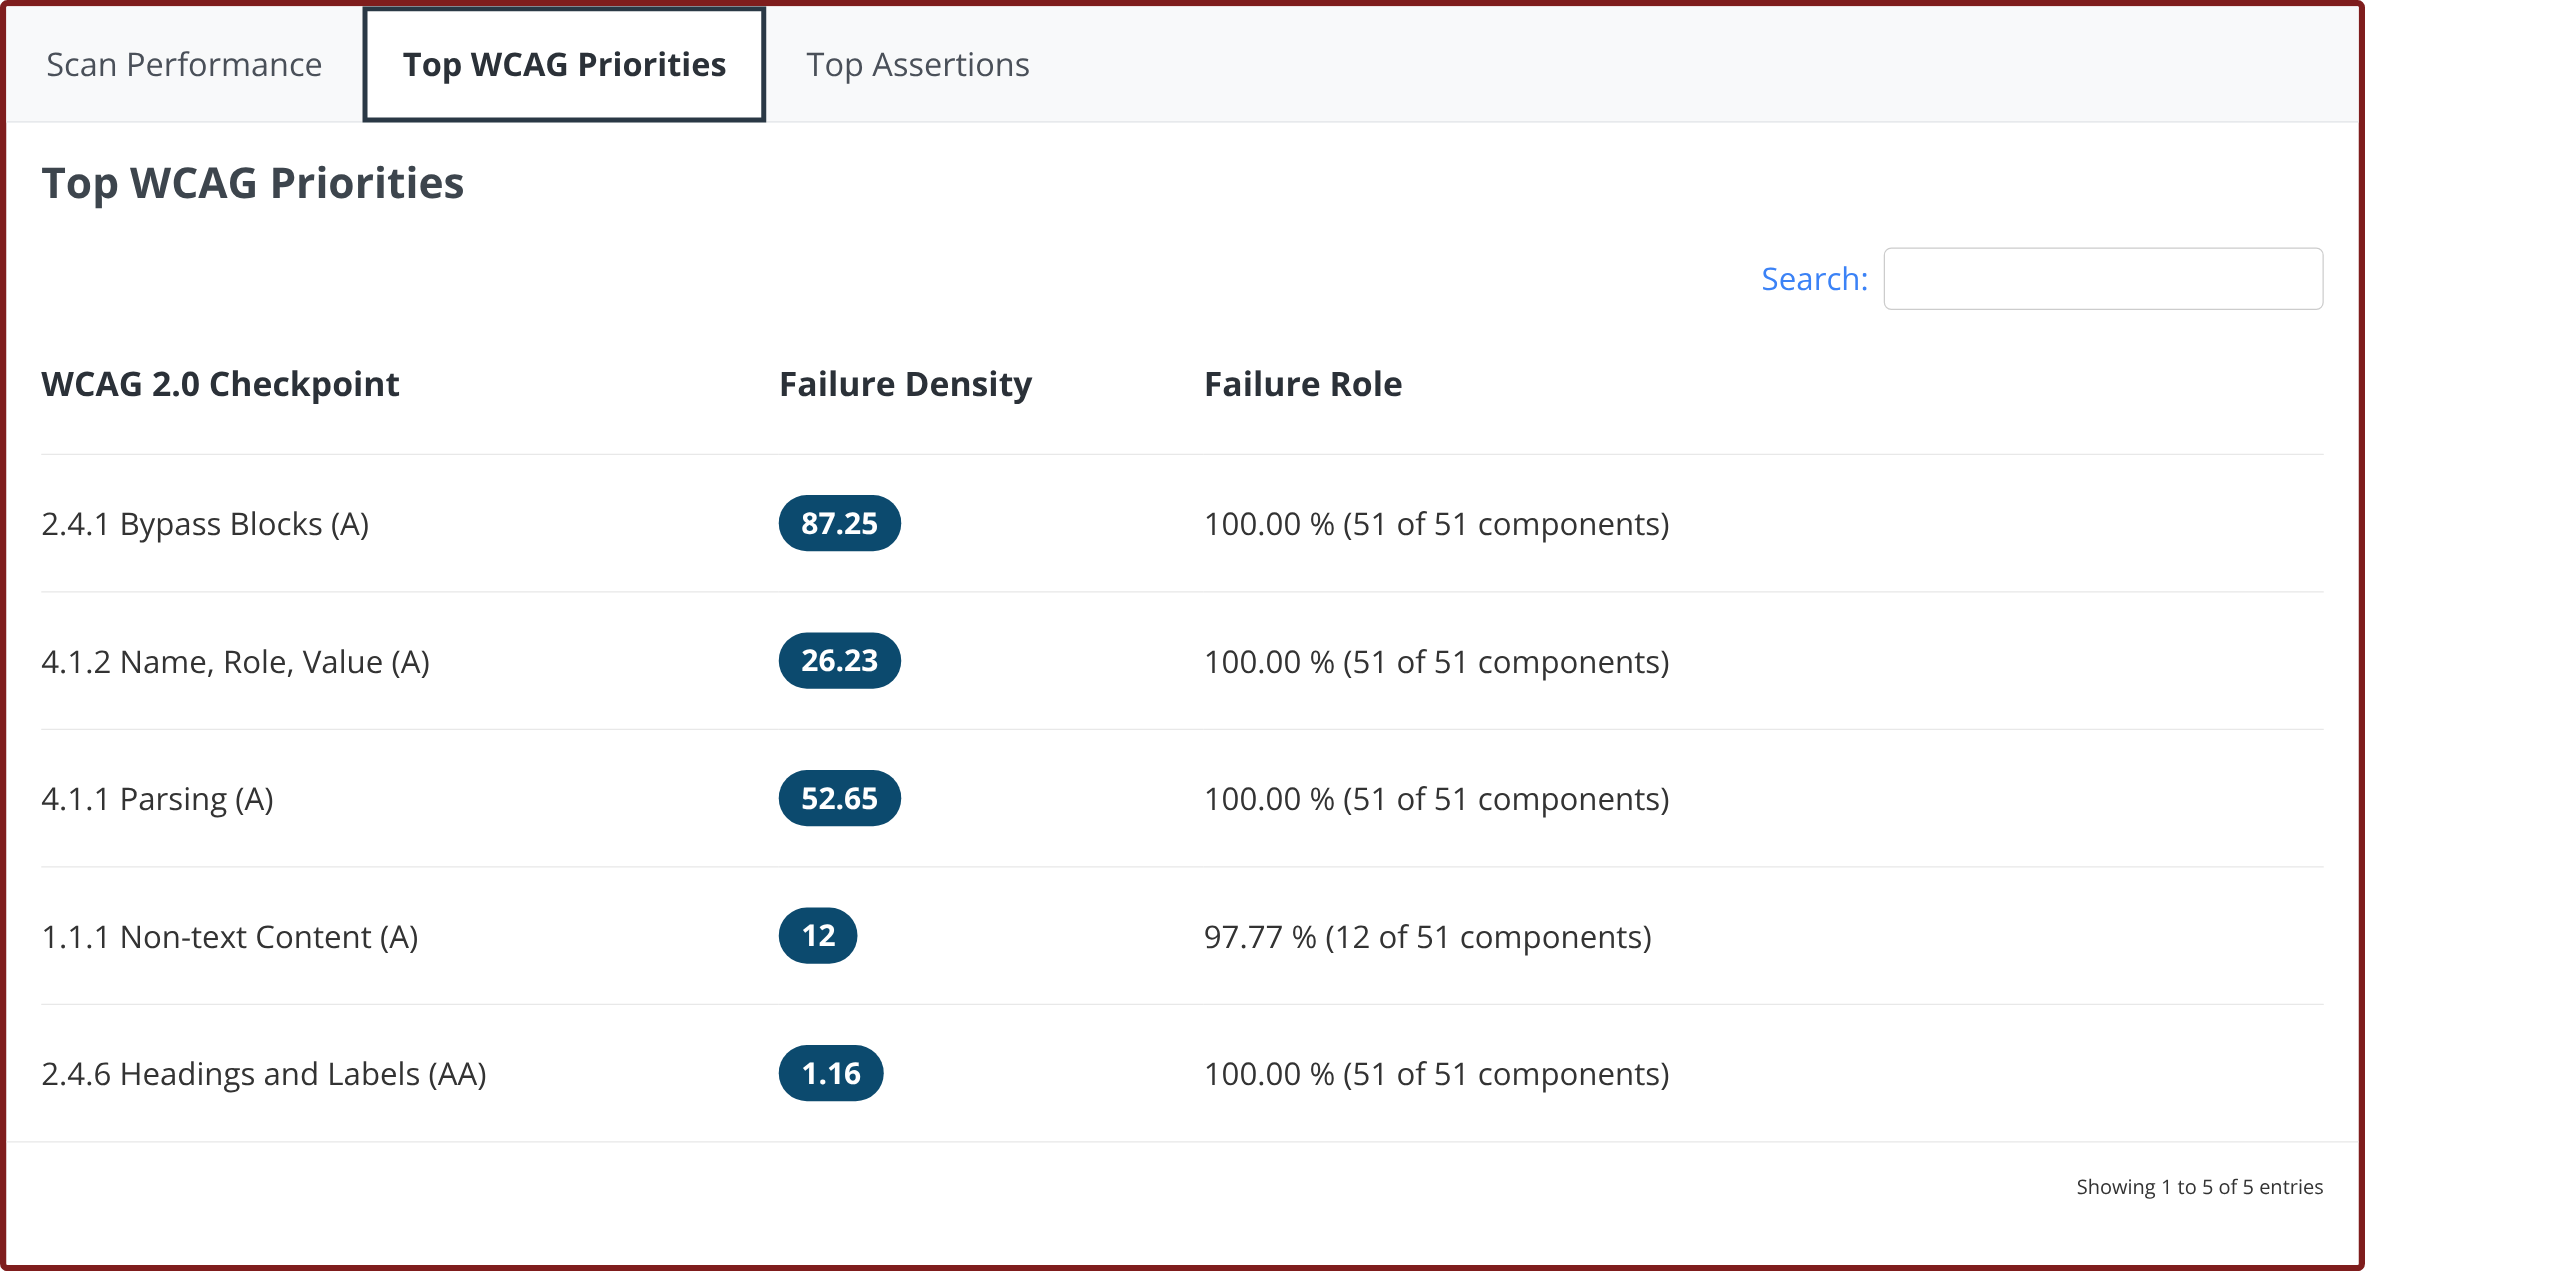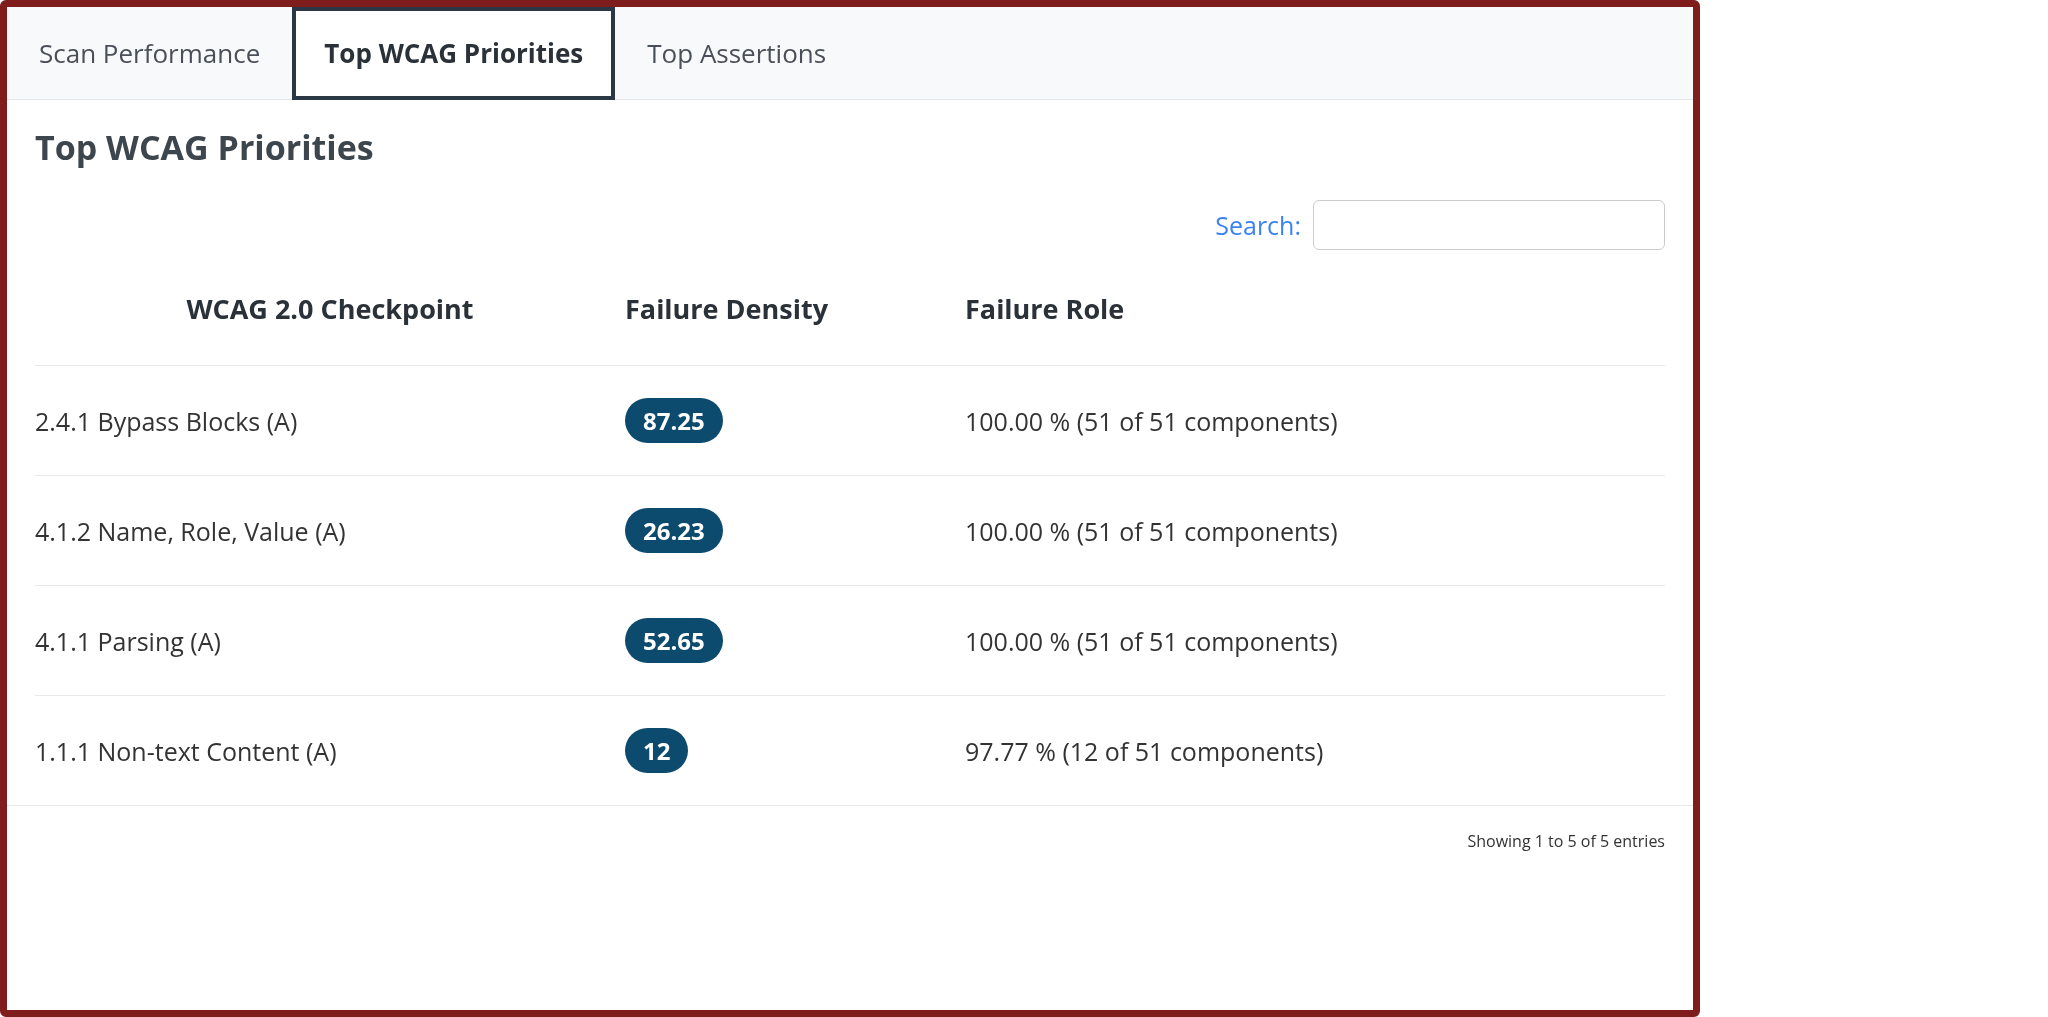--- a/index.html
+++ b/index.html
@@ -5,23 +5,23 @@
 * { box-sizing: border-box; margin: 0; padding: 0; }
 
 body {
   font-family: 'Open Sans', 'Segoe UI', -apple-system, BlinkMacSystemFont, sans-serif;
   background: #fff;
   color: #333;
   font-size: 15px;
 }
 
 .panel {
-  width: 1700px;
+  width: 1892px;
   height: 1017px;
-  border: 7px solid #7f1d1d;
+  border: 5px solid #7f1d1d;
   border-radius: 6px;
   overflow: hidden;
   background: #fff;
   position: relative;
 }
 
 .tabs {
   display: flex;
   background: #f8f9fa;
   border-bottom: 1px solid #e1e4e8;
@@ -85,21 +85,21 @@
 }
 
 .table th {
   font-size: 27px;
   font-weight: 700;
   color: #2b3138;
   text-align: left;
   padding: 12px 0 38px 0;
 }
 
-.table th.col-check { width: 590px; text-align: center; }
+.table th.col-check { width: 590px; }
 .table th.col-density { width: 340px; }
 .table th.col-rate { width: auto; }
 
 .table tbody tr {
   border-top: 1px solid #e8e8e8;
 }
 
 .table td {
   padding: 32px 0;
   font-size: 25px;
@@ -191,20 +191,27 @@
           </td>
           <td>100.00 % (51 of 51 components)</td>
         </tr>
         <tr>
           <td>1.1.1 Non-text Content (A)</td>
           <td>
             <span class="pill">12</span>
           </td>
           <td>97.77 % (12 of 51 components)</td>
         </tr>
+        <tr>
+          <td>2.4.6 Headings and Labels (AA)</td>
+          <td>
+            <span class="pill">1.16</span>
+          </td>
+          <td>100.00 % (51 of 51 components)</td>
+        </tr>
       </tbody>
     </table>
 
   </div>
 
   <div class="footer-row">
     <span class="entries-info">Showing 1 to 5 of 5 entries</span>
   </div>
 
 </div>

